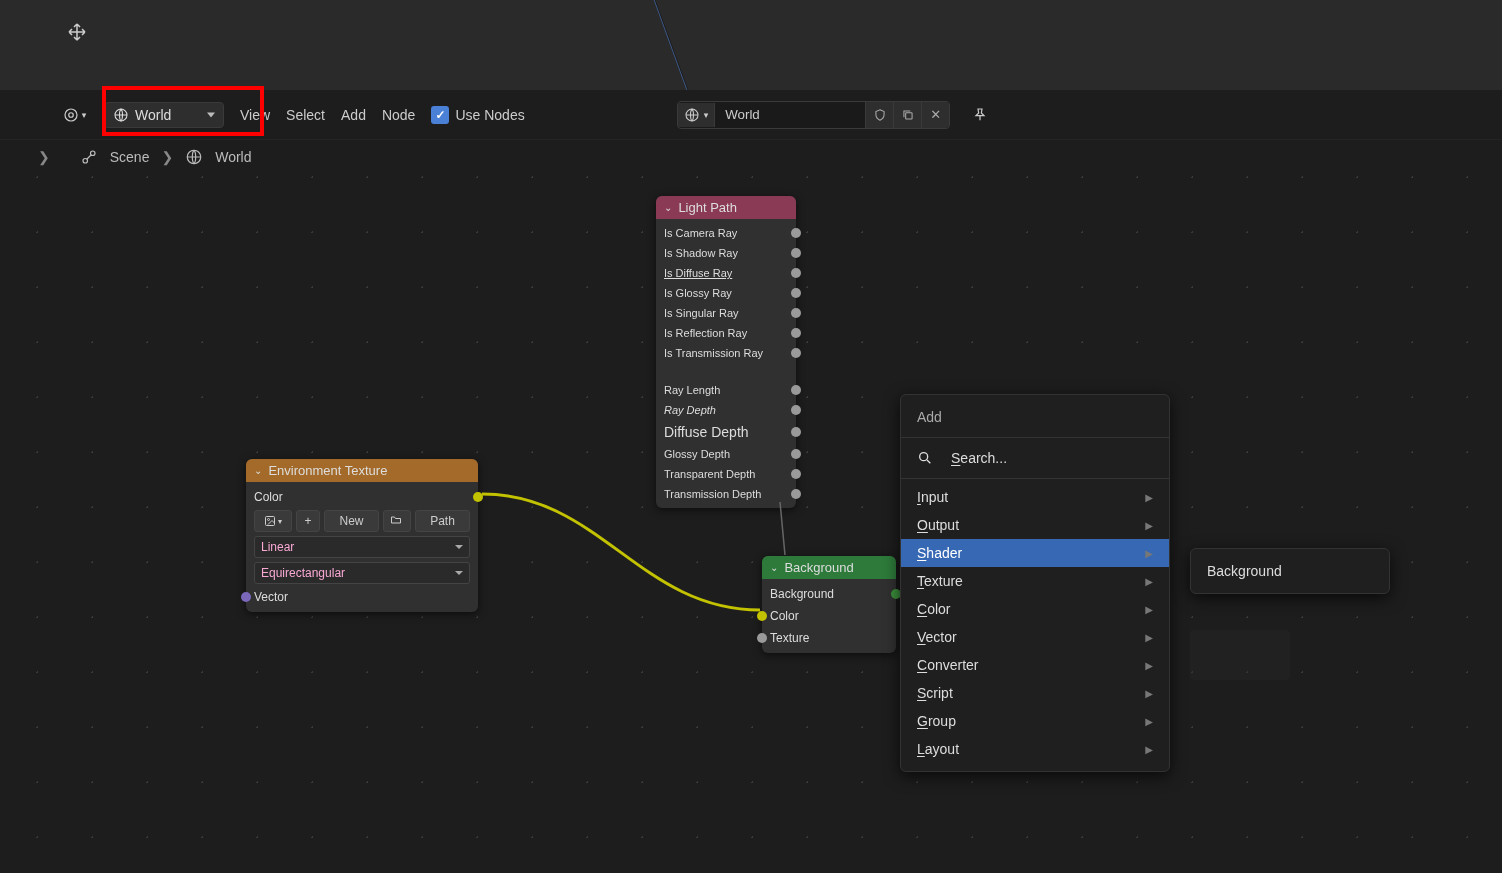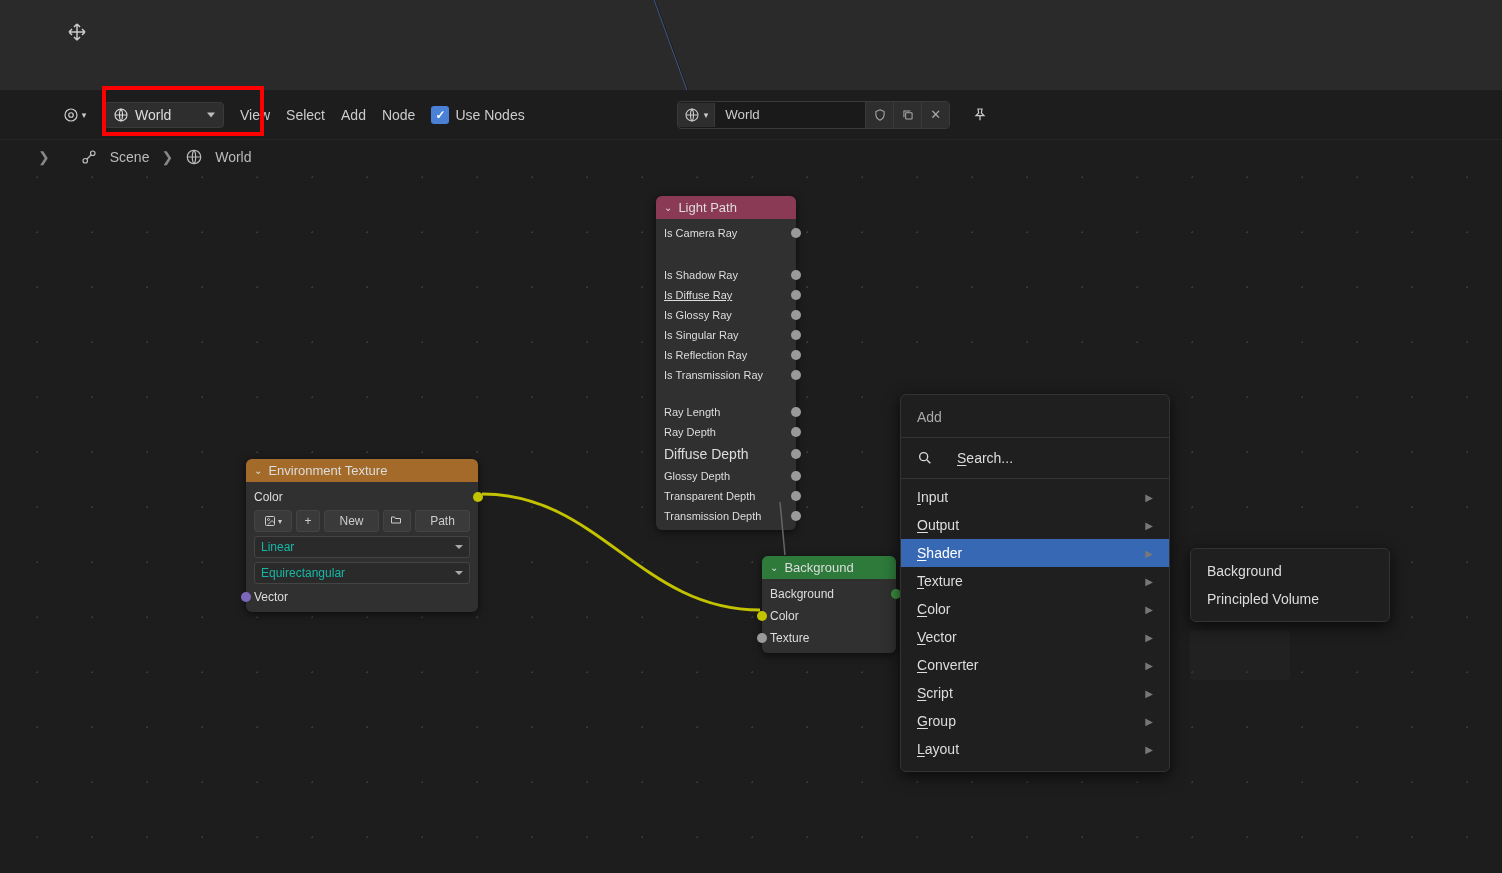--- a/index.html
+++ b/index.html
@@ -44,21 +44,21 @@
   .socket-row.out { justify-content:flex-start; text-align:right;}
   .socket-row.in { justify-content:flex-start; }
   .sock { width:10px; height:10px; border-radius:50%; background:#888; display:inline-block; }
   .sock.yellow { background:#c2c200; }
   .sock.green { background:#3c8f3c; }
   .sock.purple { background:#7b68bb; }
   .sock.grey { background:#9a9a9a; }
   .sock-abs-r { position:absolute; right:-13px; }
   .sock-abs-l { position:absolute; left:-13px; }
 
-  .ddfield { background:#2a2a2a; border:1px solid #444; border-radius:3px; padding:3px 18px 3px 6px; position:relative; color:#14b8a6;}
+  .ddfield { background:#2a2a2a; border:1px solid #444; border-radius:3px; padding:3px 18px 3px 6px; position:relative; color:#f9a8d4;}
   .ddfield::after { content:""; position:absolute; right:6px; top:50%; width:0;height:0;border-left:4px solid transparent;border-right:4px solid transparent;border-top:4px solid #aaa; transform:translateY(-50%);}
   .btn-row { display:flex; gap:4px; }
   .btn-row > * { flex:1; background:#3a3a3a; border:1px solid #444; border-radius:3px; padding:3px 6px; text-align:center; color:#ccc; font-size:12px;}
   .btn-row .imgdd { flex:0 0 38px; display:flex; align-items:center; justify-content:center; gap:2px;}
   .btn-row .plus { flex:0 0 24px; }
   .btn-row .fold { flex:0 0 28px; }
 
   
   .hdr-magenta { background:#8a3a55; }
   .hdr-orange { background:#a36a2a; }
@@ -66,21 +66,21 @@
 
   
   .popup { position:absolute; background:#1f1f1f; border:1px solid #333; border-radius:6px; padding:8px 0; box-shadow:0 4px 16px rgba(0,0,0,.7); font-size:14px; color:#ddd; min-width:270px; z-index:30;}
   .popup .title { padding:6px 16px 8px; color:#aaa; font-size:14px;}
   .popup .sep { border-top:1px solid #333; margin:4px 0;}
   .popup .row { padding:6px 16px; display:flex; align-items:center; justify-content:space-between; cursor:pointer; }
   .popup .row.selected { background:#3768b4; color:#fff;}
   .popup .underline { text-decoration:underline; text-underline-offset:2px;}
   .popup .arrow { color:#777; font-size:10px; }
   .popup.submenu { min-width:200px; }
-  .popup .search-row { display:flex; align-items:center; gap:24px; padding:8px 16px;}
+  .popup .search-row { display:flex; align-items:center; gap:18px; padding:8px 16px;}
 
   svg { display:block; }
   .chevron-right { color:#888; }
   .breadcrumb-row .scene-icon, .breadcrumb-row .world-icon { display:inline-flex; }
 
   .faded-node-bg { position:absolute; width:100px; height:50px; background:#2b2b2b; border-radius:4px; opacity:.3; }
 </style>
 </head>
 <body>
 
@@ -188,21 +188,21 @@
 <div class="node" style="left:656px; top:196px; width:140px;">
   <div class="node-header hdr-magenta">
     <span class="chev">⌄</span>
     <span>Light Path</span>
   </div>
   <div class="node-body" id="lp-body">
       <div class="socket-row out" style="font-size: 11px;">
         <span>Is Camera Ray</span>
         <span class="sock grey sock-abs-r"></span>
       </div>
-      <div class="socket-row out" style="font-size: 11px; margin-top: 22px;">
+      <div class="socket-row out" style="font-size: 11px;">
         <span>Is Shadow Ray</span>
         <span class="sock grey sock-abs-r"></span>
       </div>
       <div class="socket-row out" style="font-size: 11px; text-decoration: underline;">
         <span>Is Diffuse Ray</span>
         <span class="sock grey sock-abs-r"></span>
       </div>
       <div class="socket-row out" style="font-size: 11px;">
         <span>Is Glossy Ray</span>
         <span class="sock grey sock-abs-r"></span>
@@ -216,21 +216,21 @@
         <span class="sock grey sock-abs-r"></span>
       </div>
       <div class="socket-row out" style="font-size: 11px;">
         <span>Is Transmission Ray</span>
         <span class="sock grey sock-abs-r"></span>
       </div>
       <div class="socket-row out" style="font-size: 11px; margin-top: 17px;">
         <span>Ray Length</span>
         <span class="sock grey sock-abs-r"></span>
       </div>
-      <div class="socket-row out" style="font-size: 11px;">
+      <div class="socket-row out" style="font-size: 11px; font-style: italic;">
         <span>Ray Depth</span>
         <span class="sock grey sock-abs-r"></span>
       </div>
       <div class="socket-row out" style="font-size: 14px;">
         <span>Diffuse Depth</span>
         <span class="sock grey sock-abs-r"></span>
       </div>
       <div class="socket-row out" style="font-size: 11px;">
         <span>Glossy Depth</span>
         <span class="sock grey sock-abs-r"></span>
@@ -358,16 +358,13 @@
         <span><span class="underline">L</span>ayout</span>
         <span class="arrow">▶</span>
       </div>
     </div>
 </div>
 
 <div class="popup submenu" style="left:1190px; top:548px;" id="shader-sub">
     <div class="row">
       <span>Background</span>
     </div>
-    <div class="row">
-      <span>Principled Volume</span>
-    </div>
   </div>
 
 </body></html>

